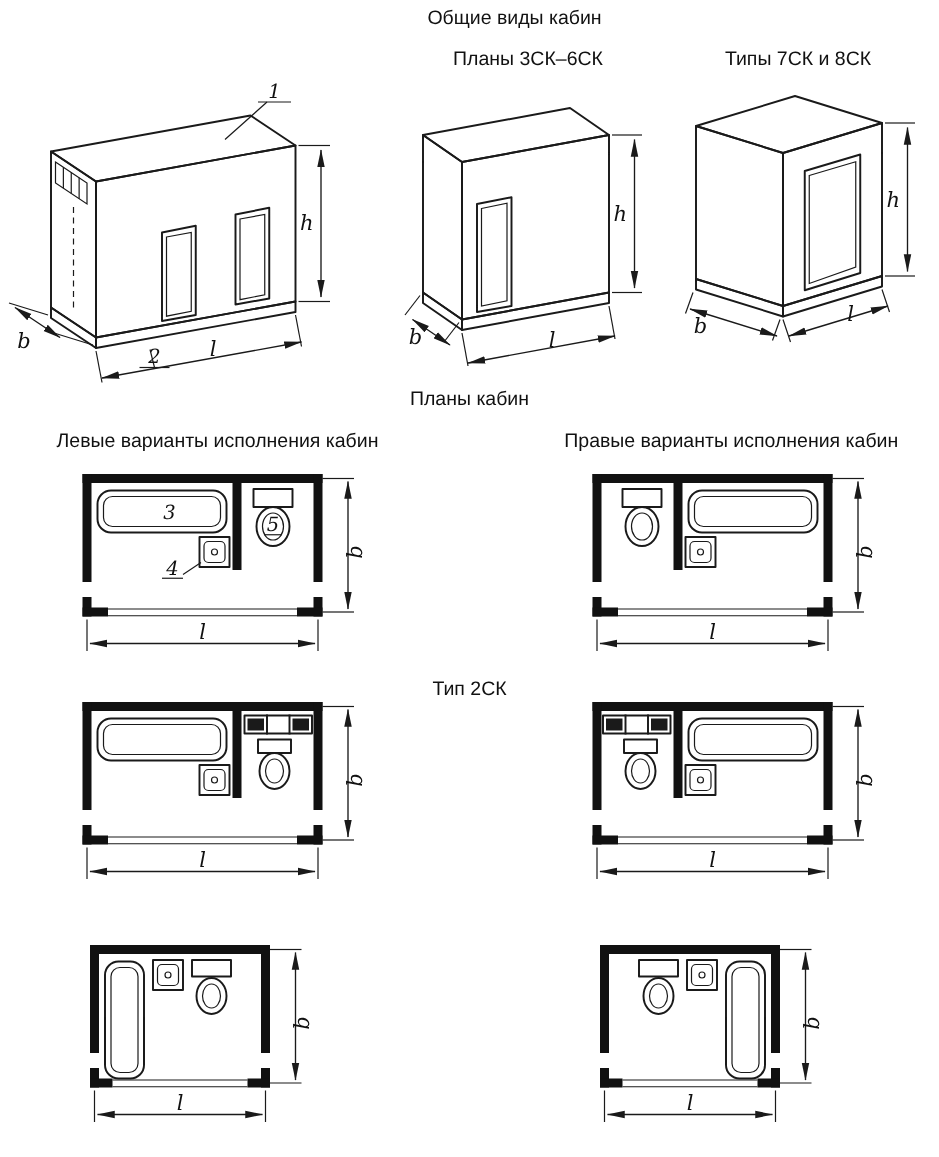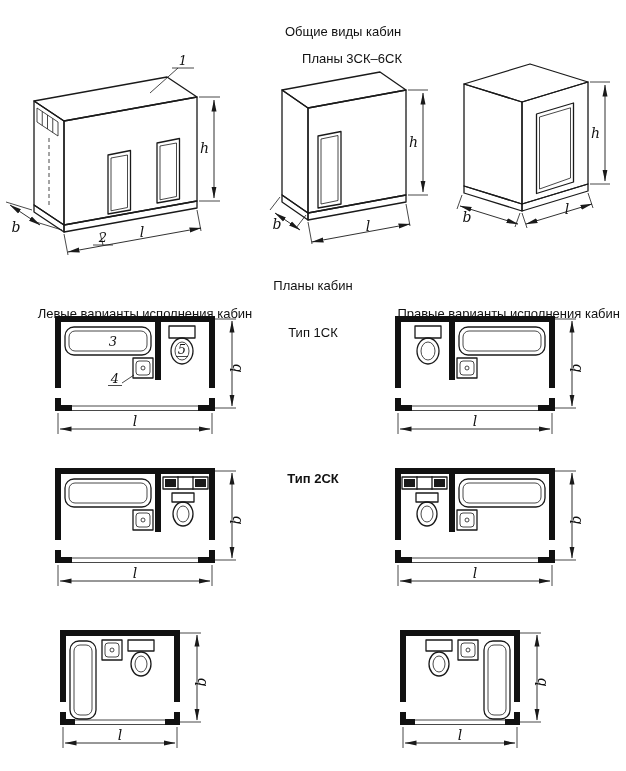--- a/index.html
+++ b/index.html
@@ -1,18 +1,18 @@
 <!DOCTYPE html>
 <html><head>
 <meta charset="utf-8">
 <style>
   html,body{margin:0;padding:0;background:#fff;}
   .canvas{position:relative;width:626px;height:771px;background:#ffffff;overflow:hidden;
           font-family:"Liberation Sans",sans-serif;color:#111;}
-  .cap{position:absolute;font-size:13px;line-height:15px;text-align:center;color:#111;white-space:nowrap;margin-top:20px;}
+  .cap{position:absolute;font-size:13px;line-height:15px;text-align:center;color:#111;white-space:nowrap;}
   .abs{position:absolute;}
   svg{display:block;overflow:visible;}
   .ln{fill:none;stroke:#1a1a1a;stroke-width:1.3;stroke-linejoin:round;stroke-linecap:square;}
   .thin{fill:none;stroke:#1a1a1a;stroke-width:0.8;}
   .dim{fill:none;stroke:#1a1a1a;stroke-width:0.9;}
   .wall{fill:#111;stroke:none;}
   .cellfill{fill:#1a1a1a;stroke:none;}
   .dimtxt{font-family:"DejaVu Serif","Liberation Serif",serif;font-style:italic;font-size:14px;fill:#111;}
   .num{font-family:"DejaVu Serif","Liberation Serif",serif;font-style:italic;font-size:13px;fill:#111;}
 </style>
@@ -24,20 +24,21 @@
   <svg width="0" height="0" style="position:absolute">
     <defs>
       <marker id="ar" viewBox="0 0 12 6" refX="11.5" refY="3" markerWidth="12" markerHeight="6" markerUnits="userSpaceOnUse" orient="auto-start-reverse">
         <path d="M0,0.5 L12,3 L0,5.5 Z" fill="#1a1a1a"></path>
       </marker>
     </defs>
   </svg>
 
   <div class="cap" style="left:60px;right:0;top:4px;">Общие виды кабин</div>
   <div class="cap" style="left:270px;top:31px;width:164px;">Планы 3СК–6СК</div>
+  <div class="cap" style="left:450px;top:31px;width:164px;">Типы 7СК и 8СК</div>
 
   <svg class="abs" style="left:2px;top:46px;" width="240" height="215" viewBox="0 0 240 215">
     <g>
       <polygon class="ln" points="62,75 195,51 165,31 32,55"></polygon>
       <polygon class="ln" points="32,55 62,75 62,179 32,159"></polygon>
       <polygon class="ln" points="62,75 195,51 195,155 62,179"></polygon>
       <polygon class="ln" points="62,179 195,155 195,162 62,186"></polygon>
       <polygon class="ln" points="32,159 62,179 62,186 32,166"></polygon>
       <line class="thin" x1="47" y1="92" x2="47" y2="160" stroke-dasharray="4 3"></line>
     </g>
@@ -142,24 +143,23 @@
     <g>
       <line class="thin" x1="70" y1="161" x2="75" y2="176"></line>
       <line class="thin" x1="136" y1="141" x2="141" y2="156"></line>
       <line class="dim" x1="74" y1="172" x2="140" y2="152" marker-start="url(#ar)" marker-end="url(#ar)"></line>
       <text class="dimtxt" x="115" y="162" text-anchor="middle">l</text>
     </g>
   </svg>
 
   <div class="cap" style="left:15px;top:286px;width:260px;">Левые варианты исполнения кабин</div>
   <div class="cap" style="left:0;right:0;top:258px;">Планы кабин</div>
-  <div class="cap" style="left:355px;top:286px;width:265px;text-align:right;">Правые варианты исполнения кабин</div>
-
-  <div class="cap" style="left:0;right:0;top:305px;">Тип 1СК</div>
-  <div class="cap" style="left:0;right:0;top:451px;font-weight:bold;">Тип 2СК</div>
+  <div class="cap" style="left:355px;top:286px;width:265px;">Правые варианты исполнения кабин</div>
+
+  <div class="cap" style="left:0;right:0;top:451px;">Тип 2СК</div>
 
   <svg class="abs" style="left:55px;top:316px;" width="190" height="125" viewBox="0 0 190 125">
     <g id="room1">
       <rect class="wall" x="0" y="0" width="160" height="6"></rect>
       <rect class="wall" x="0" y="0" width="6" height="72"></rect>
       <rect class="wall" x="0" y="82" width="6" height="13"></rect>
       <rect class="wall" x="0" y="89" width="17" height="6"></rect>
       <rect class="wall" x="154" y="0" width="6" height="72"></rect>
       <rect class="wall" x="154" y="82" width="6" height="13"></rect>
       <rect class="wall" x="143" y="89" width="17" height="6"></rect>

